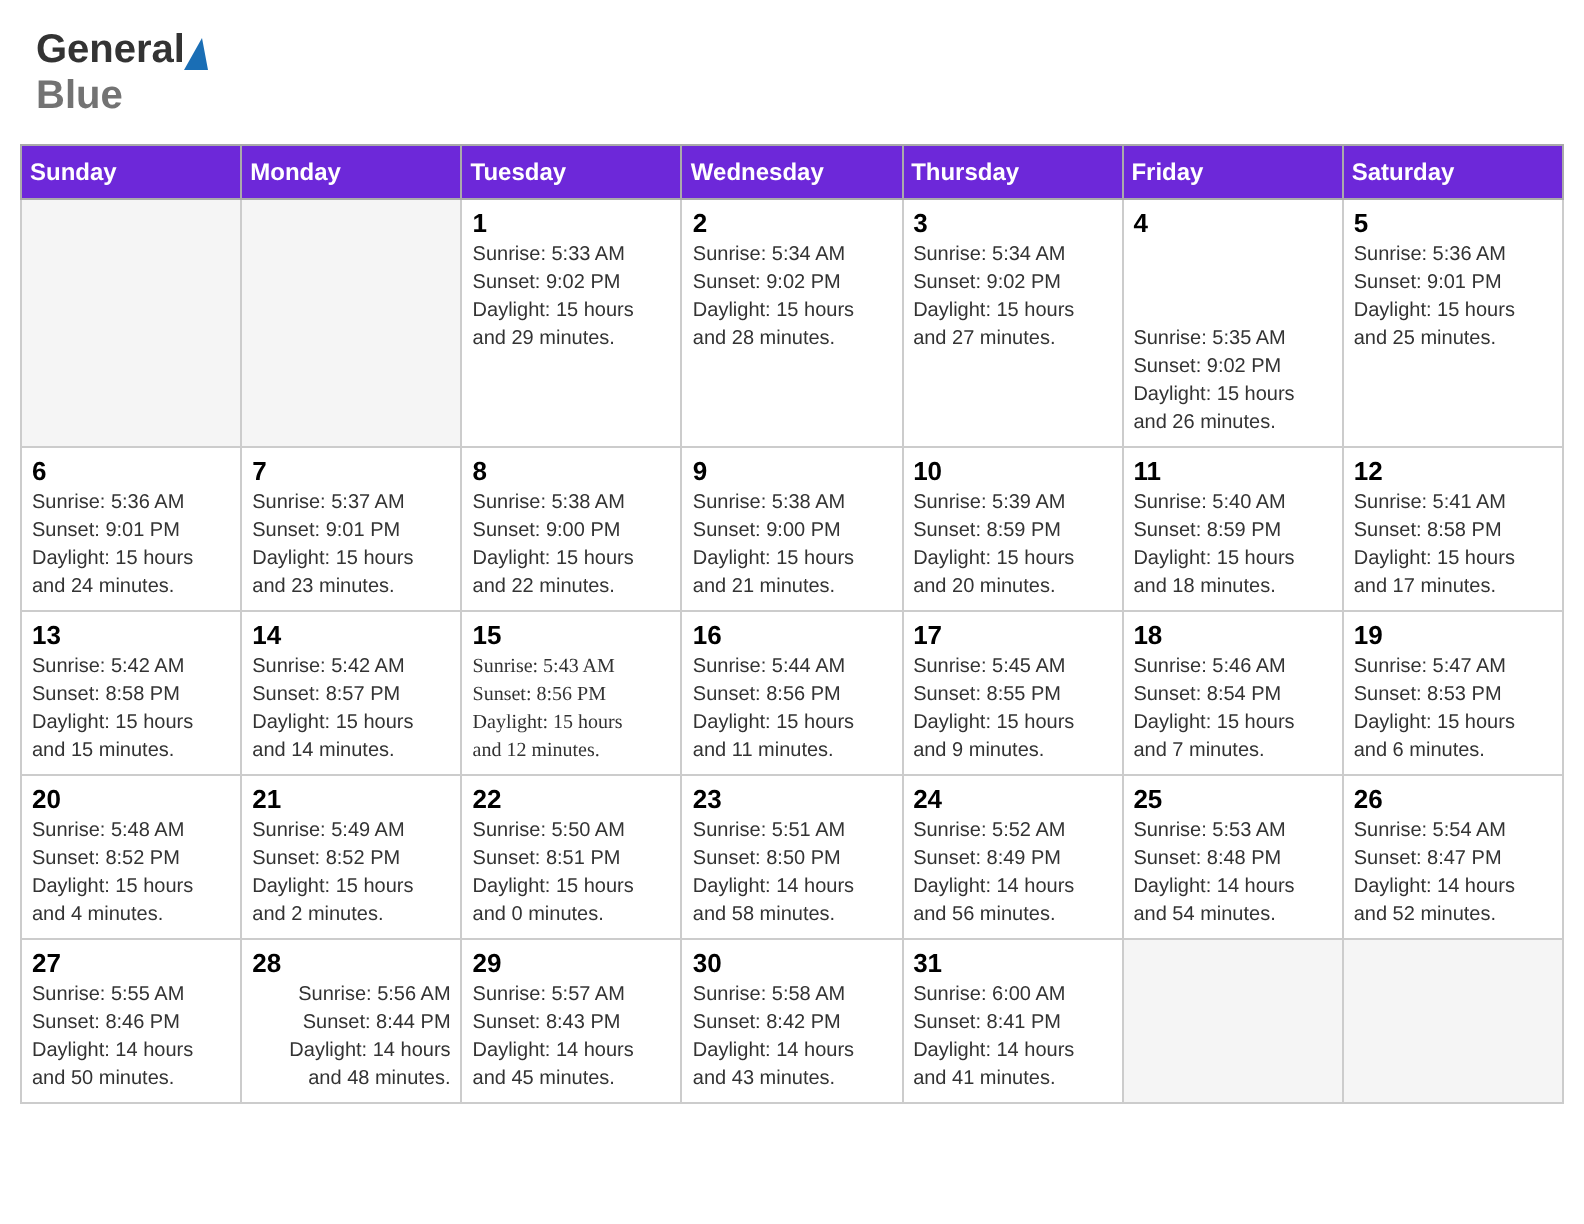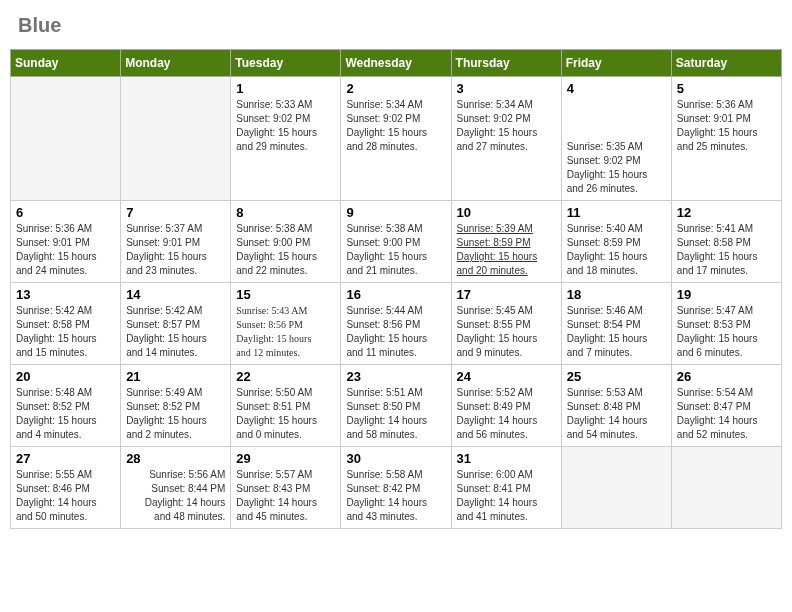--- a/index.html
+++ b/index.html
@@ -33,21 +33,21 @@
     .calendar-subtitle {
       font-size: 14px;
       color: #555;
     }
     .calendar-table {
       width: 100%;
       border-collapse: collapse;
       font-size: 11px;
     }
     .calendar-table th {
-      background-color: #4d7c0f;
+      background-color: #6d28d9;
       color: #fff;
       padding: 6px 4px;
       text-align: left;
       font-size: 12px;
       font-weight: bold;
       border: 1px solid #aaa;
     }
     .calendar-table td {
       border: 1px solid #ccc;
       vertical-align: top;
@@ -86,20 +86,24 @@
       border-right: 3px solid transparent;
       border-bottom: 16px solid #1a6eb5;
       margin-bottom: -2px;
     }
   </style>
 </head>
 <body>
 
 <div class="header">
   <div class="logo">
+    <div class="logo-wrapper">
+      <span class="logo-text-general">General</span>
+      <span class="triangle"></span>
+    </div>
     <div>
       <span class="logo-text-blue">Blue</span>
     </div>
   </div>
 </div>
 
 <table class="calendar-table">
   <thead>
     <tr>
     <th>Sunday</th>
@@ -175,21 +179,21 @@
         </td>
         <td>
           <span class="day-number">9</span>
           <div class="day-info" style="white-space: pre-line;">Sunrise: 5:38 AM
 Sunset: 9:00 PM
 Daylight: 15 hours
 and 21 minutes.</div>
         </td>
         <td>
           <span class="day-number">10</span>
-          <div class="day-info" style="white-space: pre-line; text-decoration: underline;">Sunrise: 5:39 AM
+          <div class="day-info" style="white-space: pre-line;">Sunrise: 5:39 AM
 Sunset: 8:59 PM
 Daylight: 15 hours
 and 20 minutes.</div>
         </td>
         <td>
           <span class="day-number">11</span>
           <div class="day-info" style="white-space: pre-line;">Sunrise: 5:40 AM
 Sunset: 8:59 PM
 Daylight: 15 hours
 and 18 minutes.</div>

